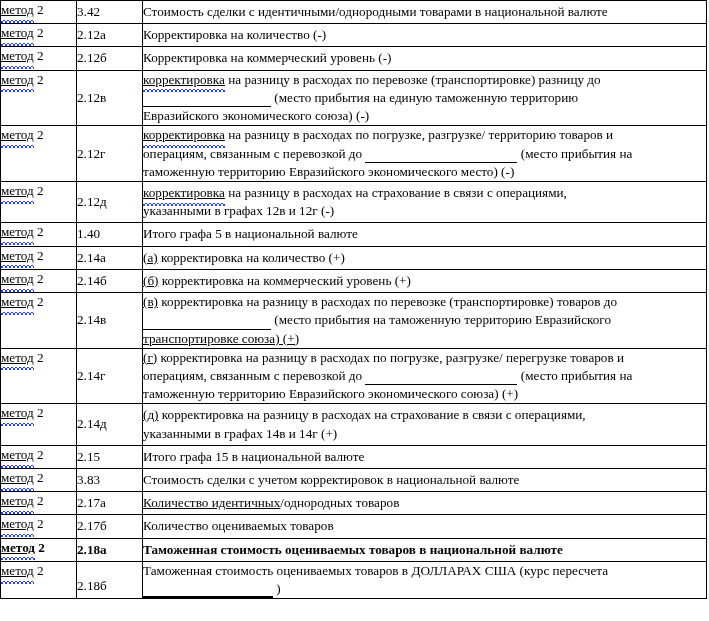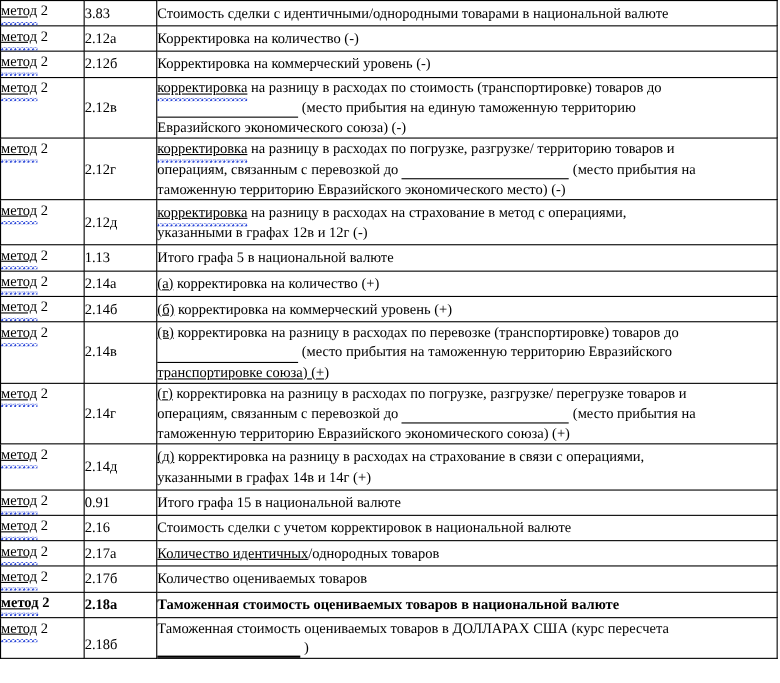--- a/index.html
+++ b/index.html
@@ -125,21 +125,21 @@
     <col class="c-method">
     <col class="c-code">
     <col class="c-desc">
   </colgroup>
   <tbody>
 
     <tr>
       <td class="cell-method">
         <span class="spell">метод</span><span>&nbsp;</span><span>2</span>
       </td>
-      <td class="cell-code mid">3.83</td>
+      <td class="cell-code mid">3.42</td>
       <td class="cell-desc mid">
         <span class="line">Стоимость сделки с идентичными/однородными товарами в национальной валюте</span>
       </td>
     </tr>
 
     <tr>
       <td class="cell-method">
         <span class="spell">метод</span>&nbsp;<span>2</span>
       </td>
       <td class="cell-code mid">2.12а</td>
@@ -157,21 +157,21 @@
         <span class="line">Корректировка на коммерческий уровень (-)</span>
       </td>
     </tr>
 
     <tr>
       <td class="cell-method">
         <span class="spell">метод</span>&nbsp;<span>2</span>
       </td>
       <td class="cell-code mid">2.12в</td>
       <td class="cell-desc">
-        <span class="line"><span class="spell">корректировка</span><span> на разницу в расходах по стоимость (транспортировке) товаров до</span></span>
+        <span class="line"><span class="spell">корректировка</span><span> на разницу в расходах по перевозке (транспортировке) разницу до</span></span>
         <span class="line"><span class="blank blank-sm"></span> (место прибытия на единую таможенную территорию</span>
         <span class="line">Евразийского экономического союза) (-)</span>
       </td>
     </tr>
 
     <tr>
       <td class="cell-method">
         <span class="spell">метод</span>&nbsp;<span>2</span>
       </td>
       <td class="cell-code mid">2.12г</td>
@@ -181,30 +181,30 @@
         <span class="line">таможенную территорию Евразийского экономического место) (-)</span>
       </td>
     </tr>
 
     <tr>
       <td class="cell-method">
         <span class="spell">метод</span>&nbsp;<span>2</span>
       </td>
       <td class="cell-code mid">2.12д</td>
       <td class="cell-desc mid">
-        <span class="line"><span class="spell">корректировка</span><span> на разницу в расходах на страхование в метод с операциями,</span></span>
+        <span class="line"><span class="spell">корректировка</span><span> на разницу в расходах на страхование в связи с операциями,</span></span>
         <span class="line">указанными в графах 12в и 12г (-)</span>
       </td>
     </tr>
 
     <tr>
       <td class="cell-method">
         <span class="spell">метод</span>&nbsp;<span>2</span>
       </td>
-      <td class="cell-code mid">1.13</td>
+      <td class="cell-code mid">1.40</td>
       <td class="cell-desc mid">
         <span class="line">Итого графа 5 в национальной валюте</span>
       </td>
     </tr>
 
     <tr>
       <td class="cell-method">
         <span class="spell">метод</span>&nbsp;<span>2</span>
       </td>
       <td class="cell-code mid">2.14а</td>
@@ -255,31 +255,31 @@
       <td class="cell-desc mid">
         <span class="line"><span class="u">(д)</span><span> корректировка на разницу в расходах на страхование в связи с операциями,</span></span>
         <span class="line">указанными в графах 14в и 14г (+)</span>
       </td>
     </tr>
 
     <tr>
       <td class="cell-method">
         <span class="spell">метод</span>&nbsp;<span>2</span>
       </td>
-      <td class="cell-code mid">0.91</td>
+      <td class="cell-code mid">2.15</td>
       <td class="cell-desc mid">
         <span class="line">Итого графа 15 в национальной валюте</span>
       </td>
     </tr>
 
     <tr>
       <td class="cell-method">
         <span class="spell">метод</span>&nbsp;<span>2</span>
       </td>
-      <td class="cell-code mid">2.16</td>
+      <td class="cell-code mid">3.83</td>
       <td class="cell-desc mid">
         <span class="line">Стоимость сделки с учетом корректировок в национальной валюте</span>
       </td>
     </tr>
 
     <tr>
       <td class="cell-method">
         <span class="spell">метод</span>&nbsp;<span>2</span>
       </td>
       <td class="cell-code mid">2.17а</td>

